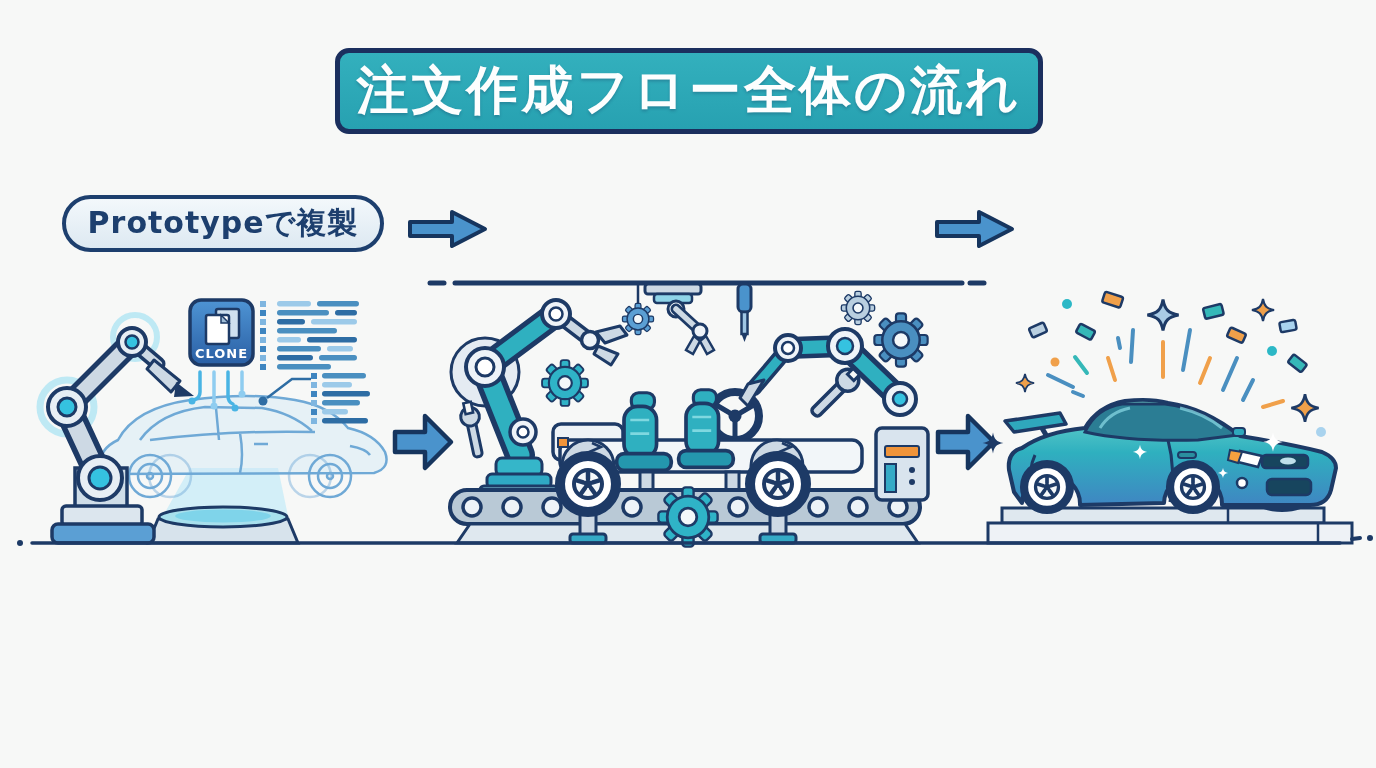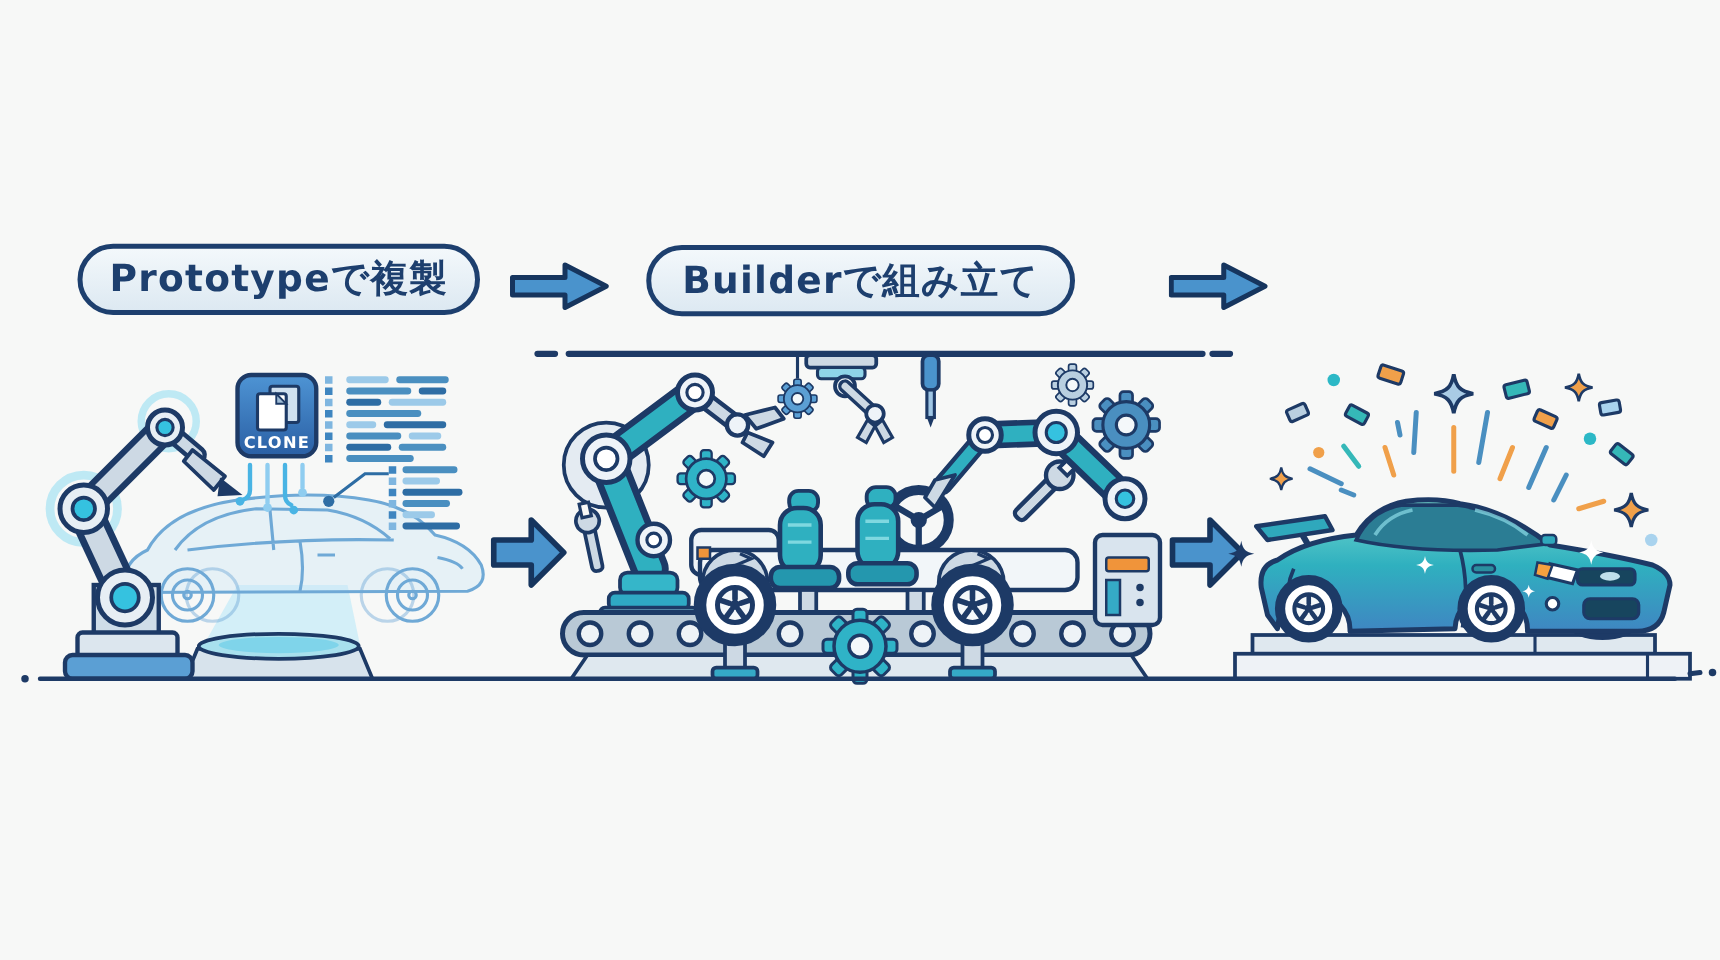--- a/index.html
+++ b/index.html
@@ -26,26 +26,26 @@
   .pill3{left:1097px;top:197px;width:168px;}
   .arrow{position:absolute;}
   .arrow-top1{left:408px;top:209px;}
   .arrow-top2{left:935px;top:209px;}
   .illustration{position:absolute;left:0;top:258px;}
 </style>
 </head>
 <body>
 <div class="stage">
 
+  <div class="title-banner">
+    <span>注文作成フロー全体の流れ</span>
+  </div>
 
   <div class="pill pill1">
     <span>Prototypeで複製</span>
-  </div>
-  <div class="pill pill2">
-    <span>Builderで組み立て</span>
   </div>
 
   <svg class="arrow arrow-top1" width="80" height="40" viewBox="0 0 80 40">
     <path d="M2,13 H44 V3 L77,20 L44,37 V27 H2 Z" fill="#4a93cc" stroke="#16355e" stroke-width="4" stroke-linejoin="round"></path>
   </svg>
   <svg class="arrow arrow-top2" width="80" height="40" viewBox="0 0 80 40">
     <path d="M2,13 H44 V3 L77,20 L44,37 V27 H2 Z" fill="#4a93cc" stroke="#16355e" stroke-width="4" stroke-linejoin="round"></path>
   </svg>
 
   <svg class="illustration" width="1376" height="302" viewBox="0 258 1376 302">

